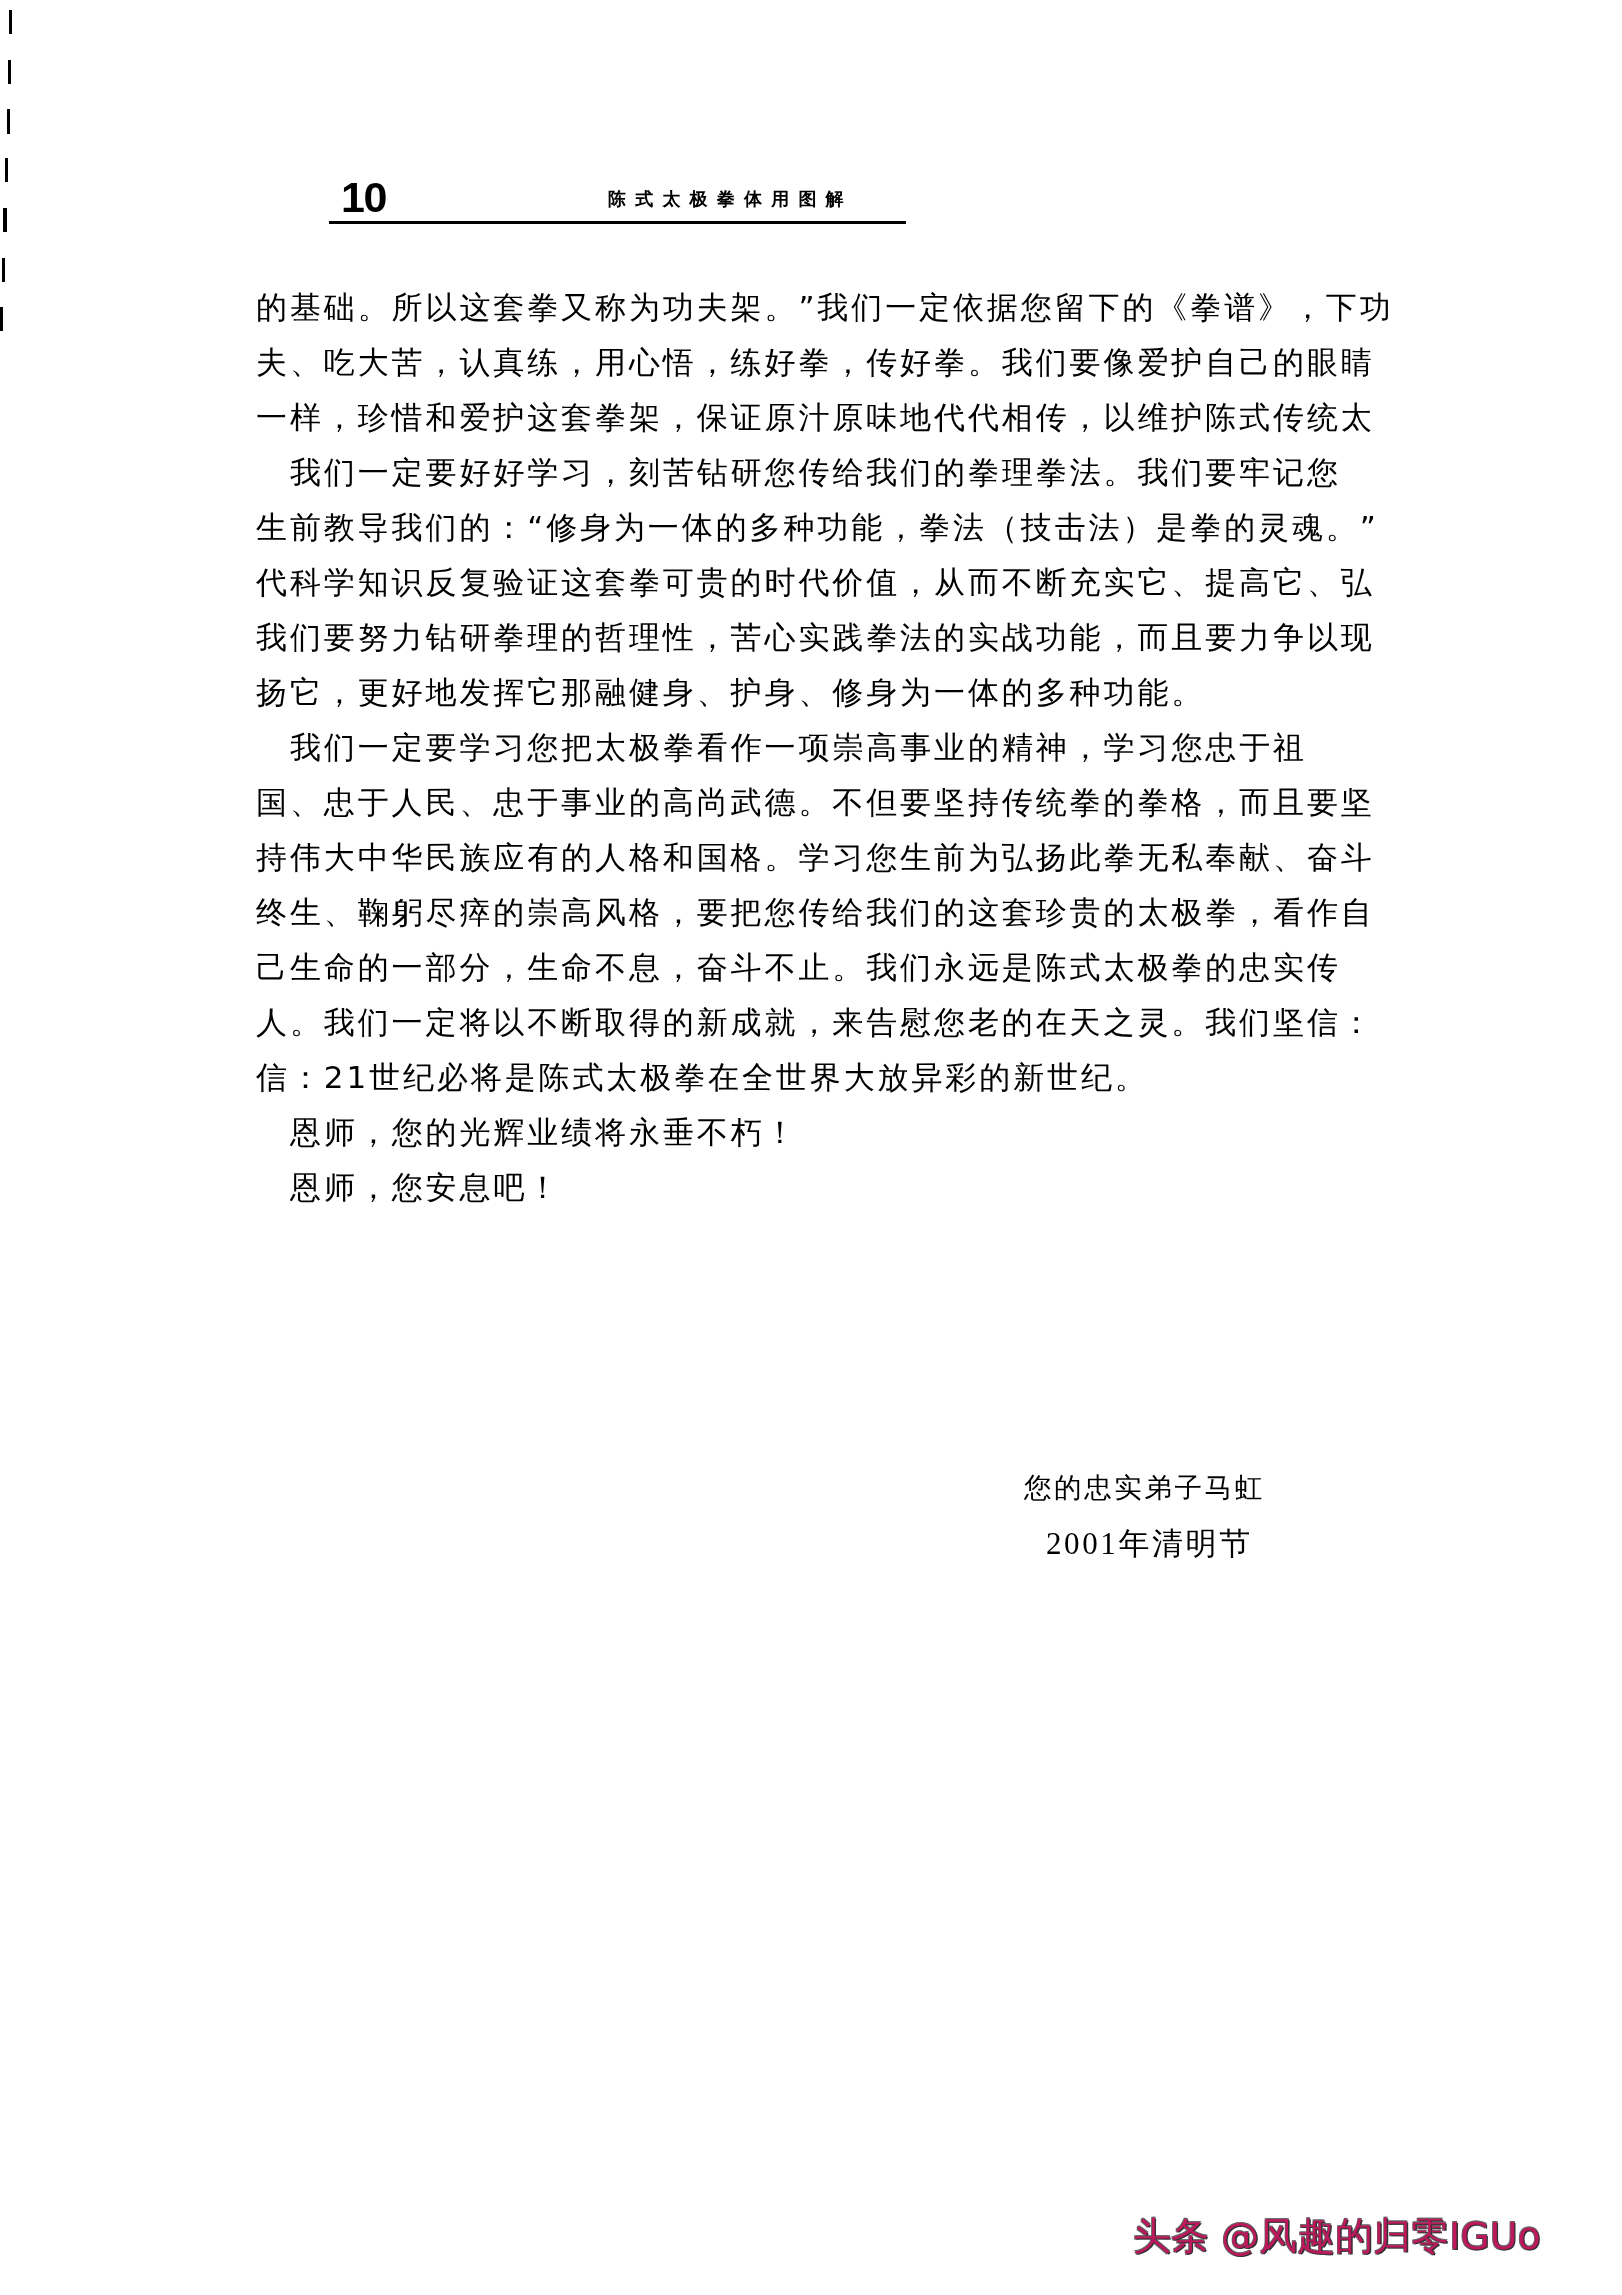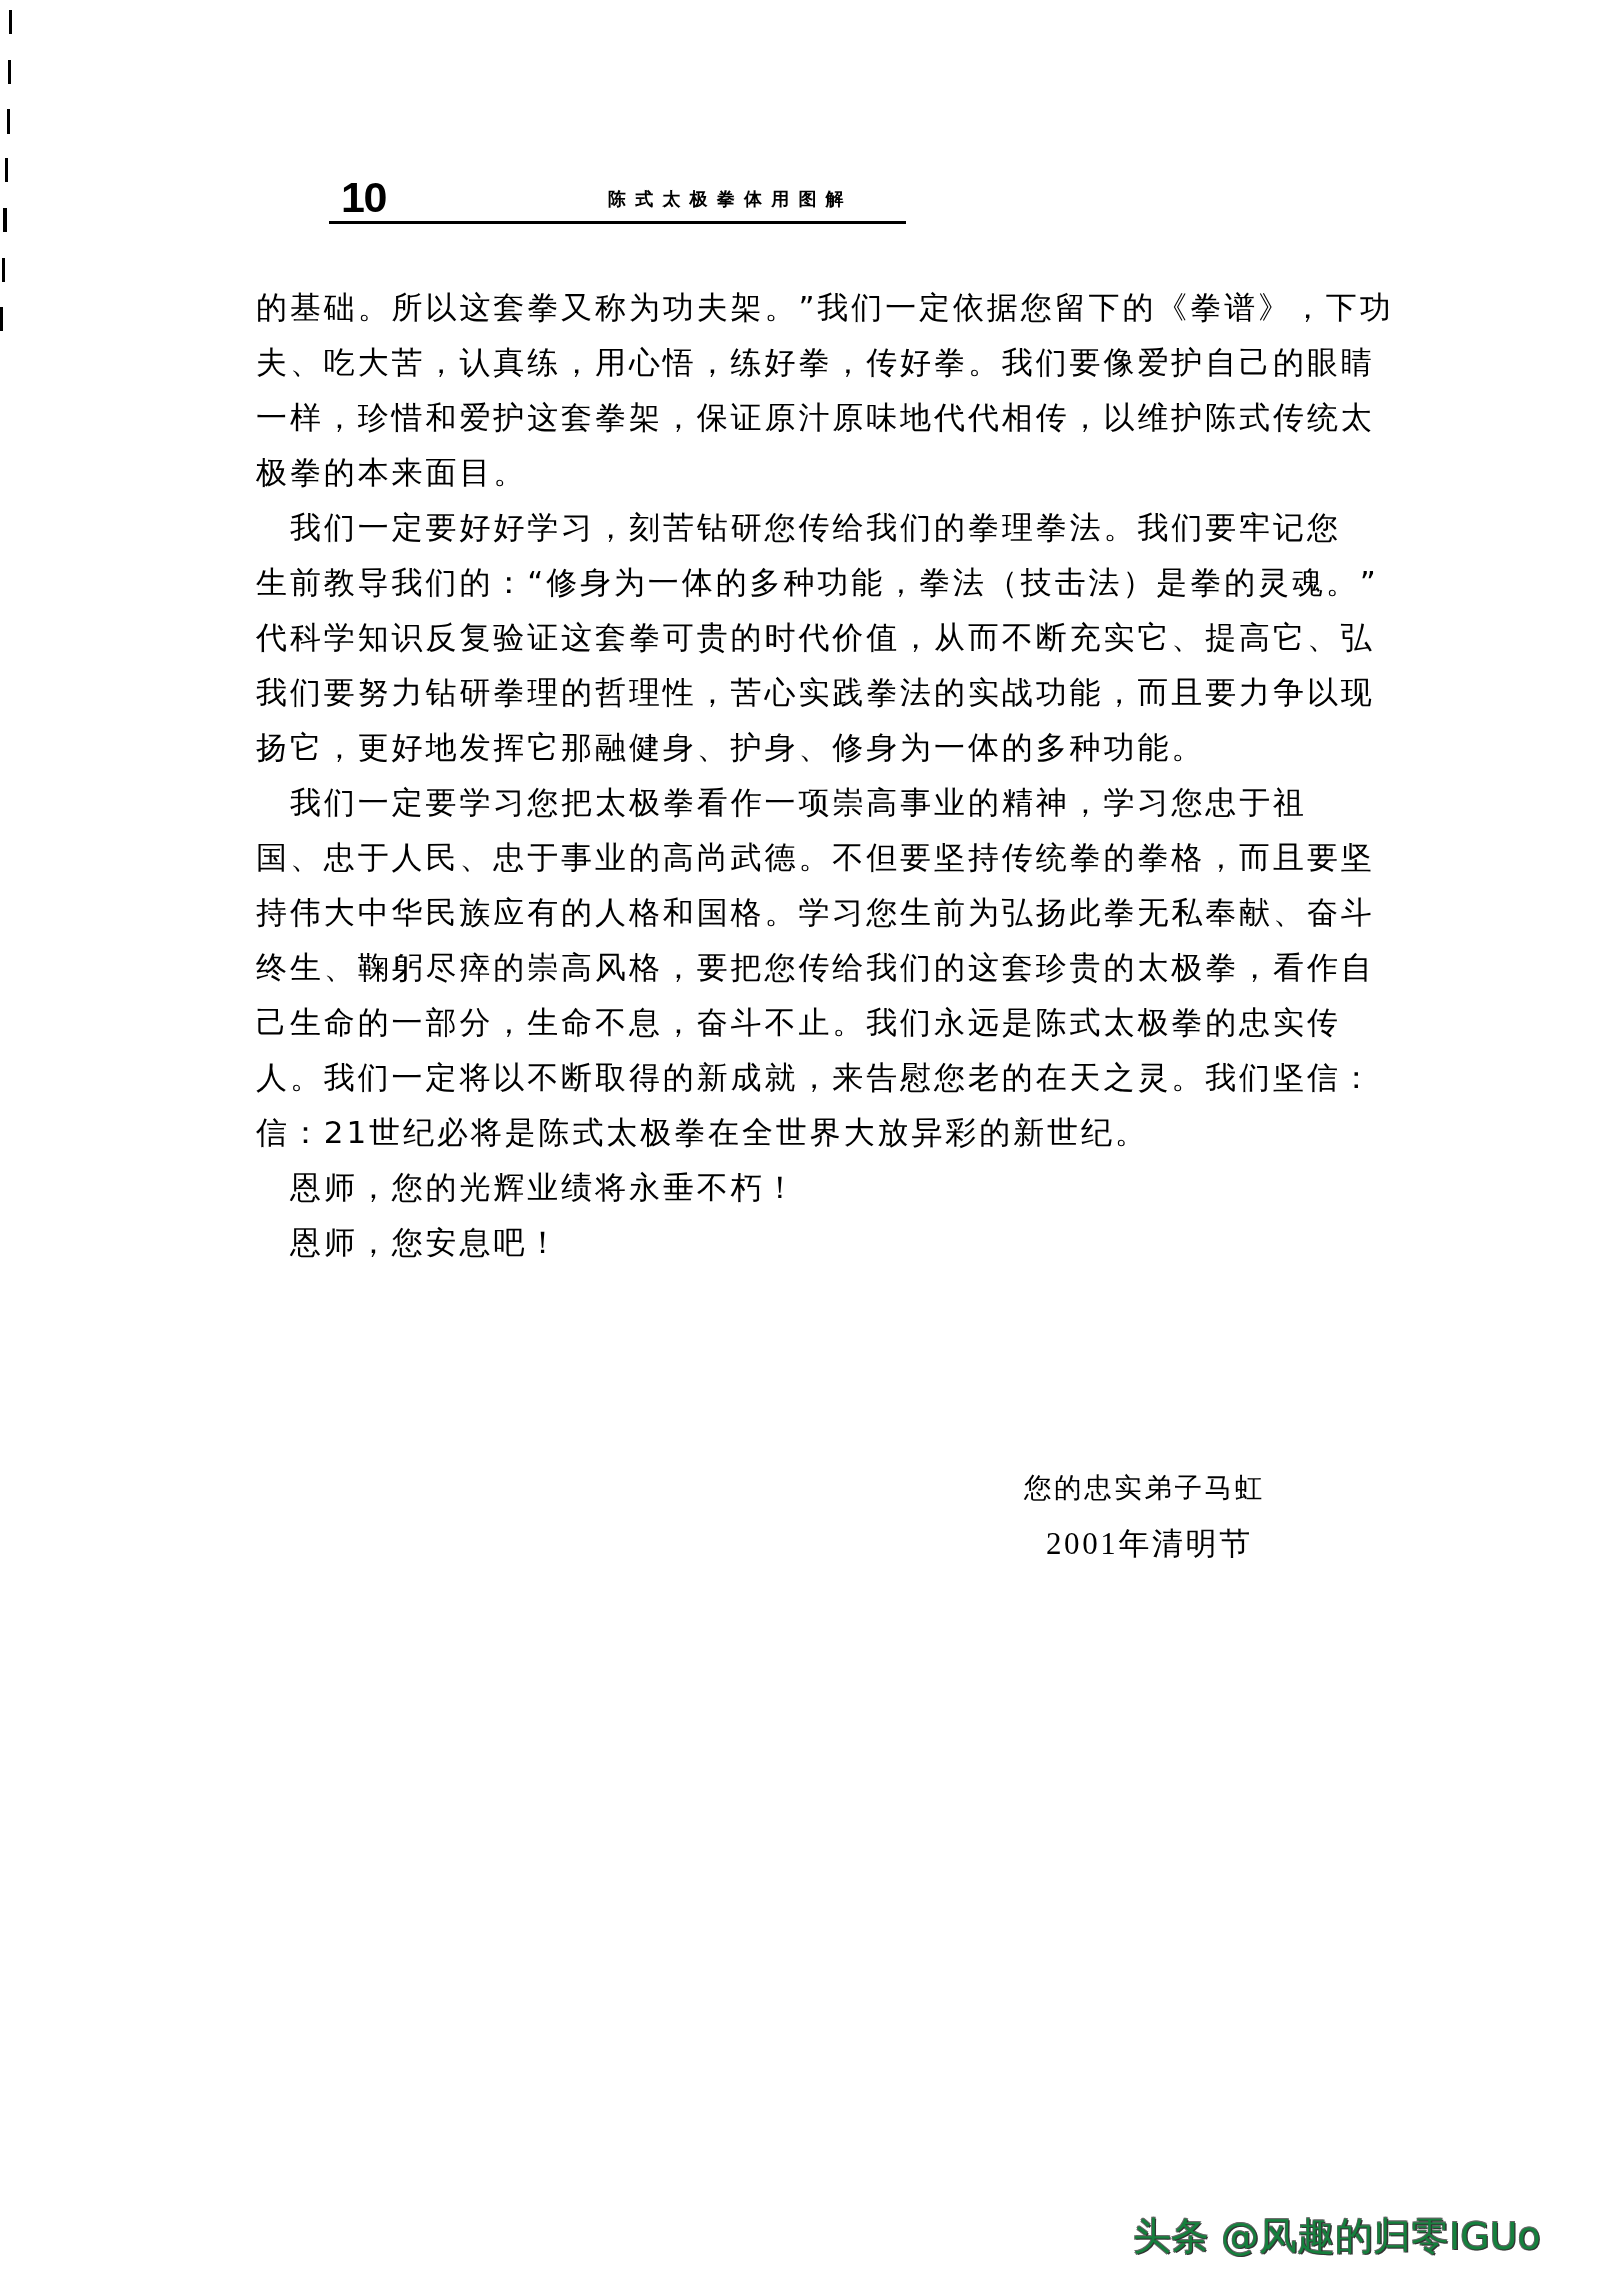--- a/index.html
+++ b/index.html
@@ -13,21 +13,21 @@
   .header-rule { position:absolute; left:329px; top:221px; width:577px; height:3.3px; background:#000; }
   .body-text { position:absolute; left:256px; top:288px; width:1131px; }
   .line { height:55px; font-size:31px; line-height:39px; white-space:nowrap;
           letter-spacing:2.9px; }
   .line.indent { padding-left:34px; }
   .signature { position:absolute; left:1024px; top:1468px; font-family:"DejaVu Serif","Liberation Serif",serif;
                font-size:27.5px; line-height:39px; letter-spacing:2.6px; white-space:nowrap; }
   .date { position:absolute; left:1046px; top:1524px; font-family:Liberation Serif, serif;
           font-size:31px; line-height:39px; letter-spacing:2.6px; white-space:nowrap; }
   .watermark { position:absolute; left:1133px; top:2213px; font-size:38px; line-height:46px;
-               color:#15803d; white-space:nowrap;
+               color:#be185d; white-space:nowrap;
                text-shadow: 1.3px 1.3px 0 #333, -0.7px -0.7px 0 #666, 0.7px -0.7px 0 #666, -0.7px 0.7px 0 #666; }
 </style>
 </head>
 <body>
 
 <div id="edge-marks">
     <div class="edge-mark" style="left: 9.2px; top: 9.8px; height: 24px;"></div>
     <div class="edge-mark" style="left: 7.8px; top: 60px; height: 24px;"></div>
     <div class="edge-mark" style="left: 6.5px; top: 109px; height: 25px;"></div>
     <div class="edge-mark" style="left: 5.2px; top: 158px; height: 24px;"></div>
@@ -37,21 +37,20 @@
   </div>
 
 <div class="page-number">10</div>
 <div class="running-title">陈式太极拳体用图解</div>
 <div class="header-rule"></div>
 
 <div class="body-text" id="body-text">
     <div class="line">的基础。所以这套拳又称为功夫架。”我们一定依据您留下的《拳谱》，下功</div>
     <div class="line">夫、吃大苦，认真练，用心悟，练好拳，传好拳。我们要像爱护自己的眼睛</div>
     <div class="line">一样，珍惜和爱护这套拳架，保证原汁原味地代代相传，以维护陈式传统太</div>
-    <div class="line">极拳的本来面目。</div>
     <div class="line indent">我们一定要好好学习，刻苦钻研您传给我们的拳理拳法。我们要牢记您</div>
     <div class="line">生前教导我们的：“修身为一体的多种功能，拳法（技击法）是拳的灵魂。”</div>
     <div class="line">代科学知识反复验证这套拳可贵的时代价值，从而不断充实它、提高它、弘</div>
     <div class="line">我们要努力钻研拳理的哲理性，苦心实践拳法的实战功能，而且要力争以现</div>
     <div class="line">扬它，更好地发挥它那融健身、护身、修身为一体的多种功能。</div>
     <div class="line indent">我们一定要学习您把太极拳看作一项崇高事业的精神，学习您忠于祖</div>
     <div class="line">国、忠于人民、忠于事业的高尚武德。不但要坚持传统拳的拳格，而且要坚</div>
     <div class="line">持伟大中华民族应有的人格和国格。学习您生前为弘扬此拳无私奉献、奋斗</div>
     <div class="line">终生、鞠躬尽瘁的崇高风格，要把您传给我们的这套珍贵的太极拳，看作自</div>
     <div class="line">己生命的一部分，生命不息，奋斗不止。我们永远是陈式太极拳的忠实传</div>

